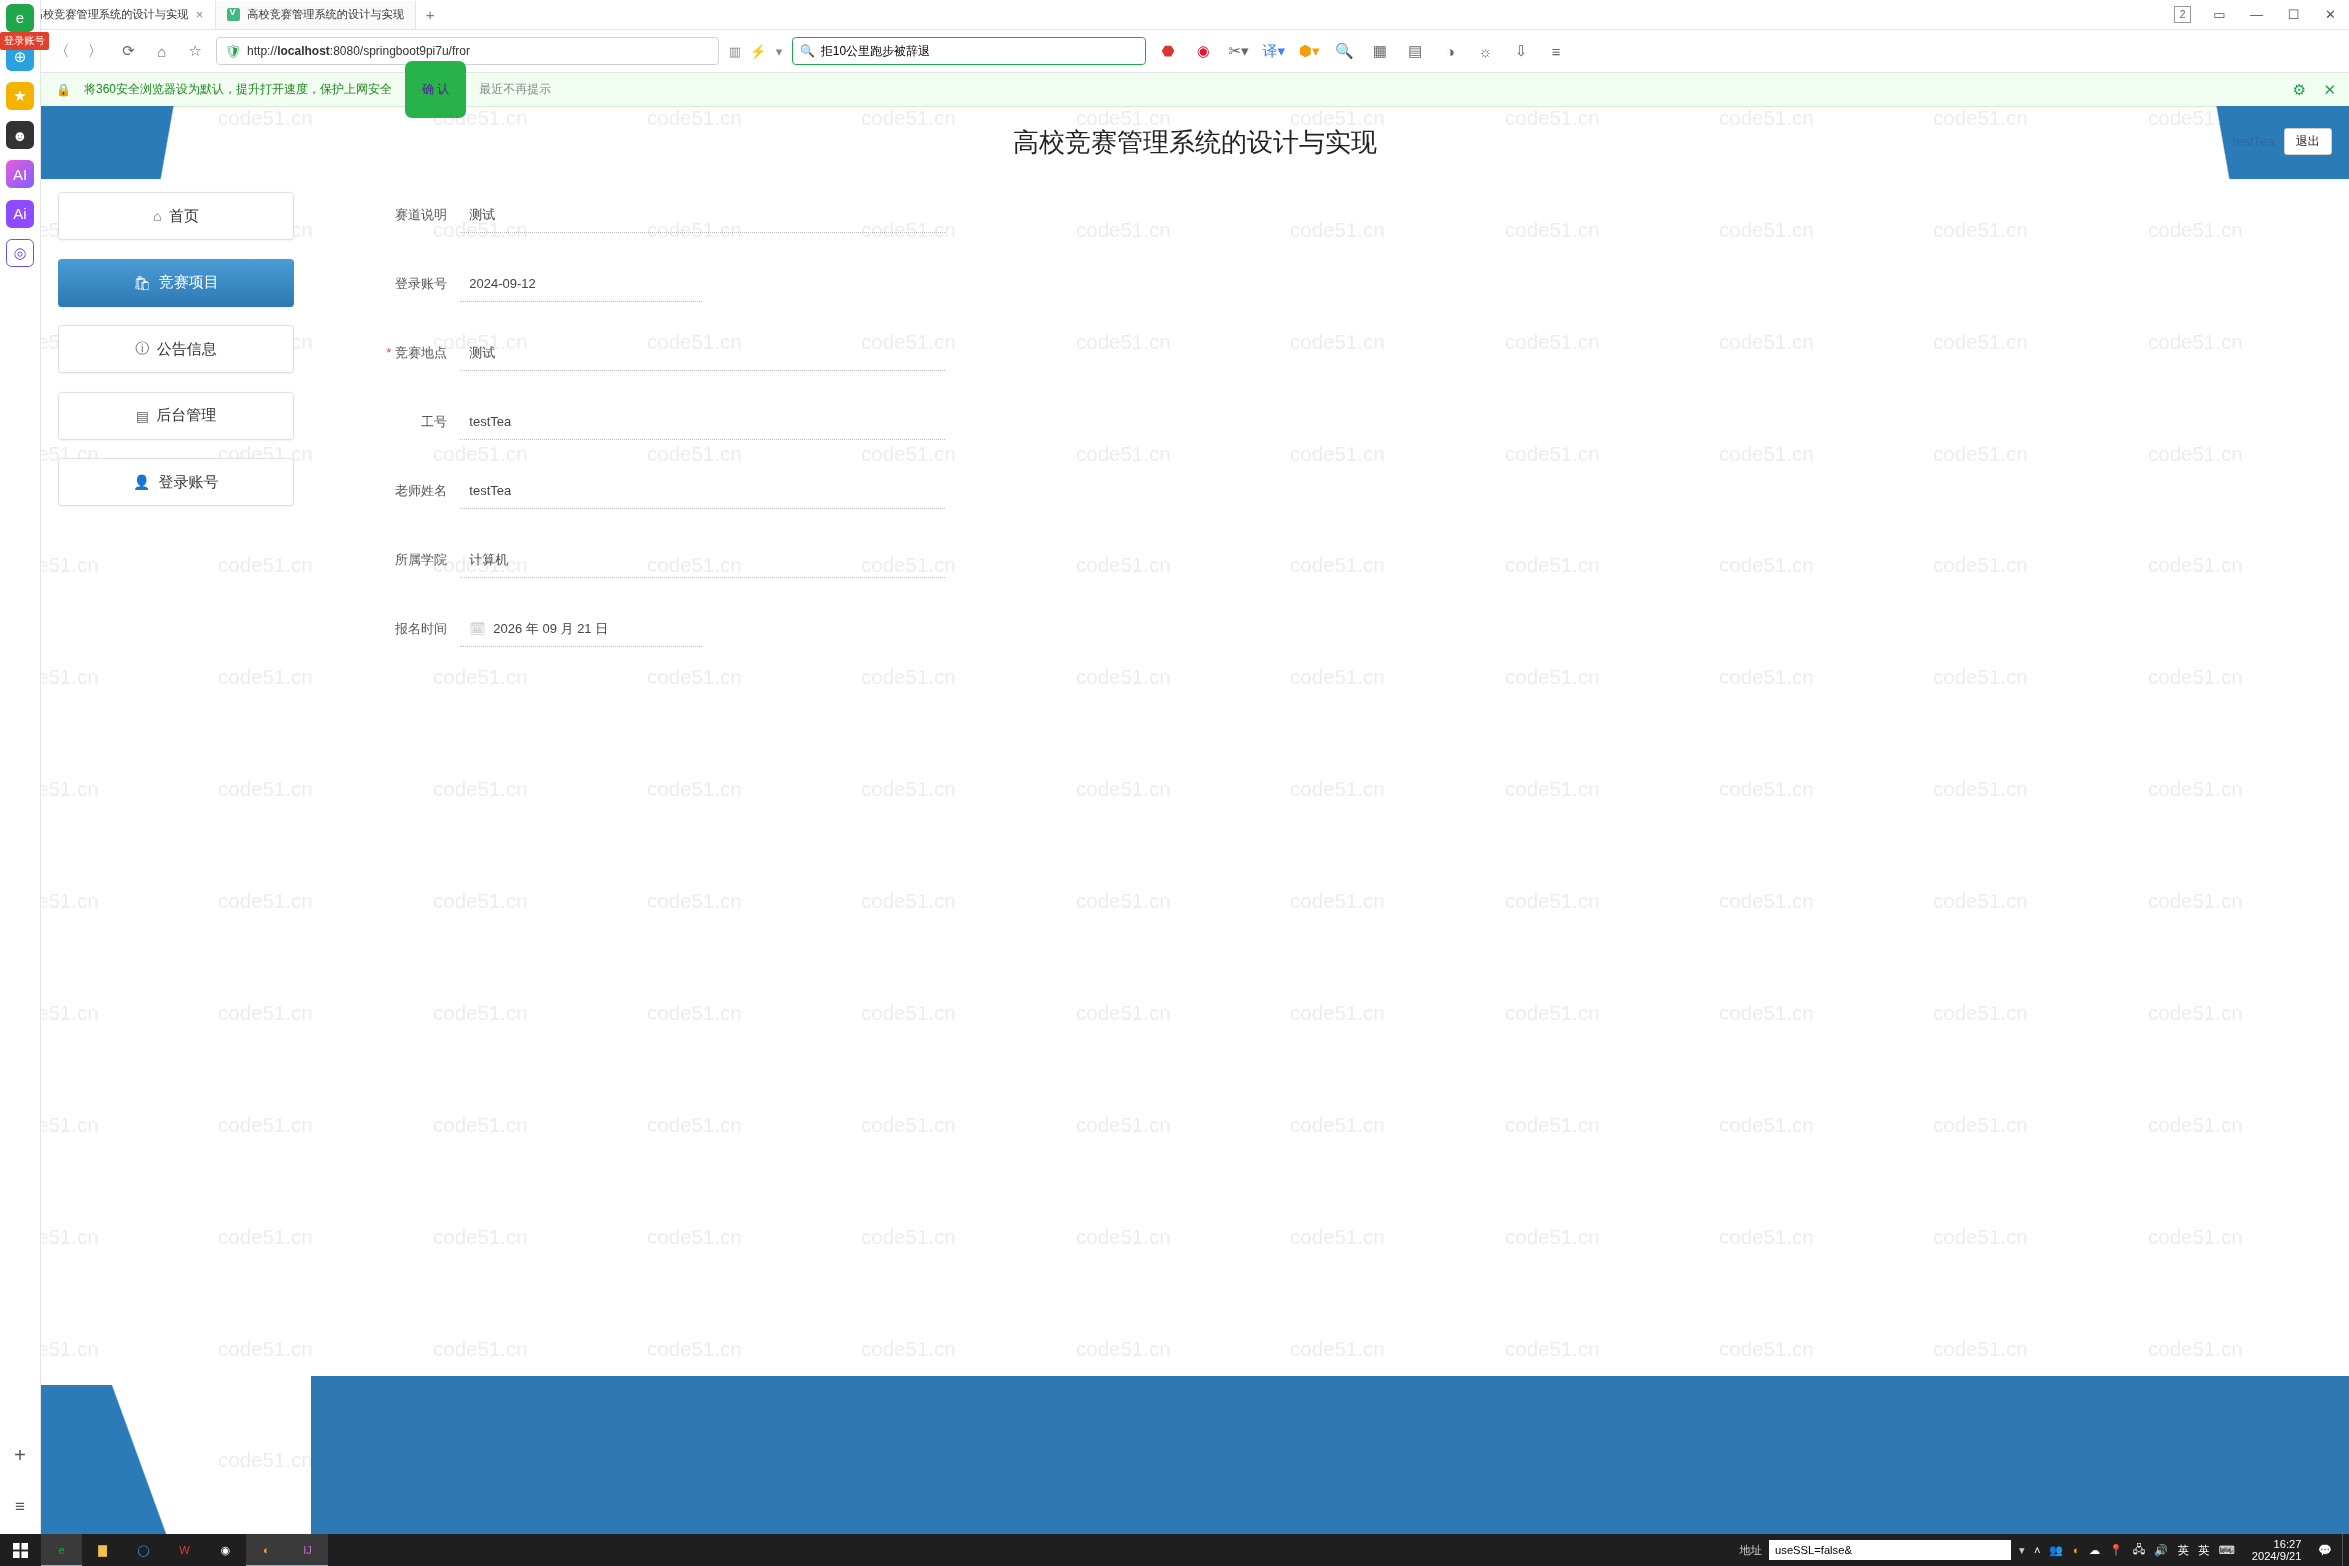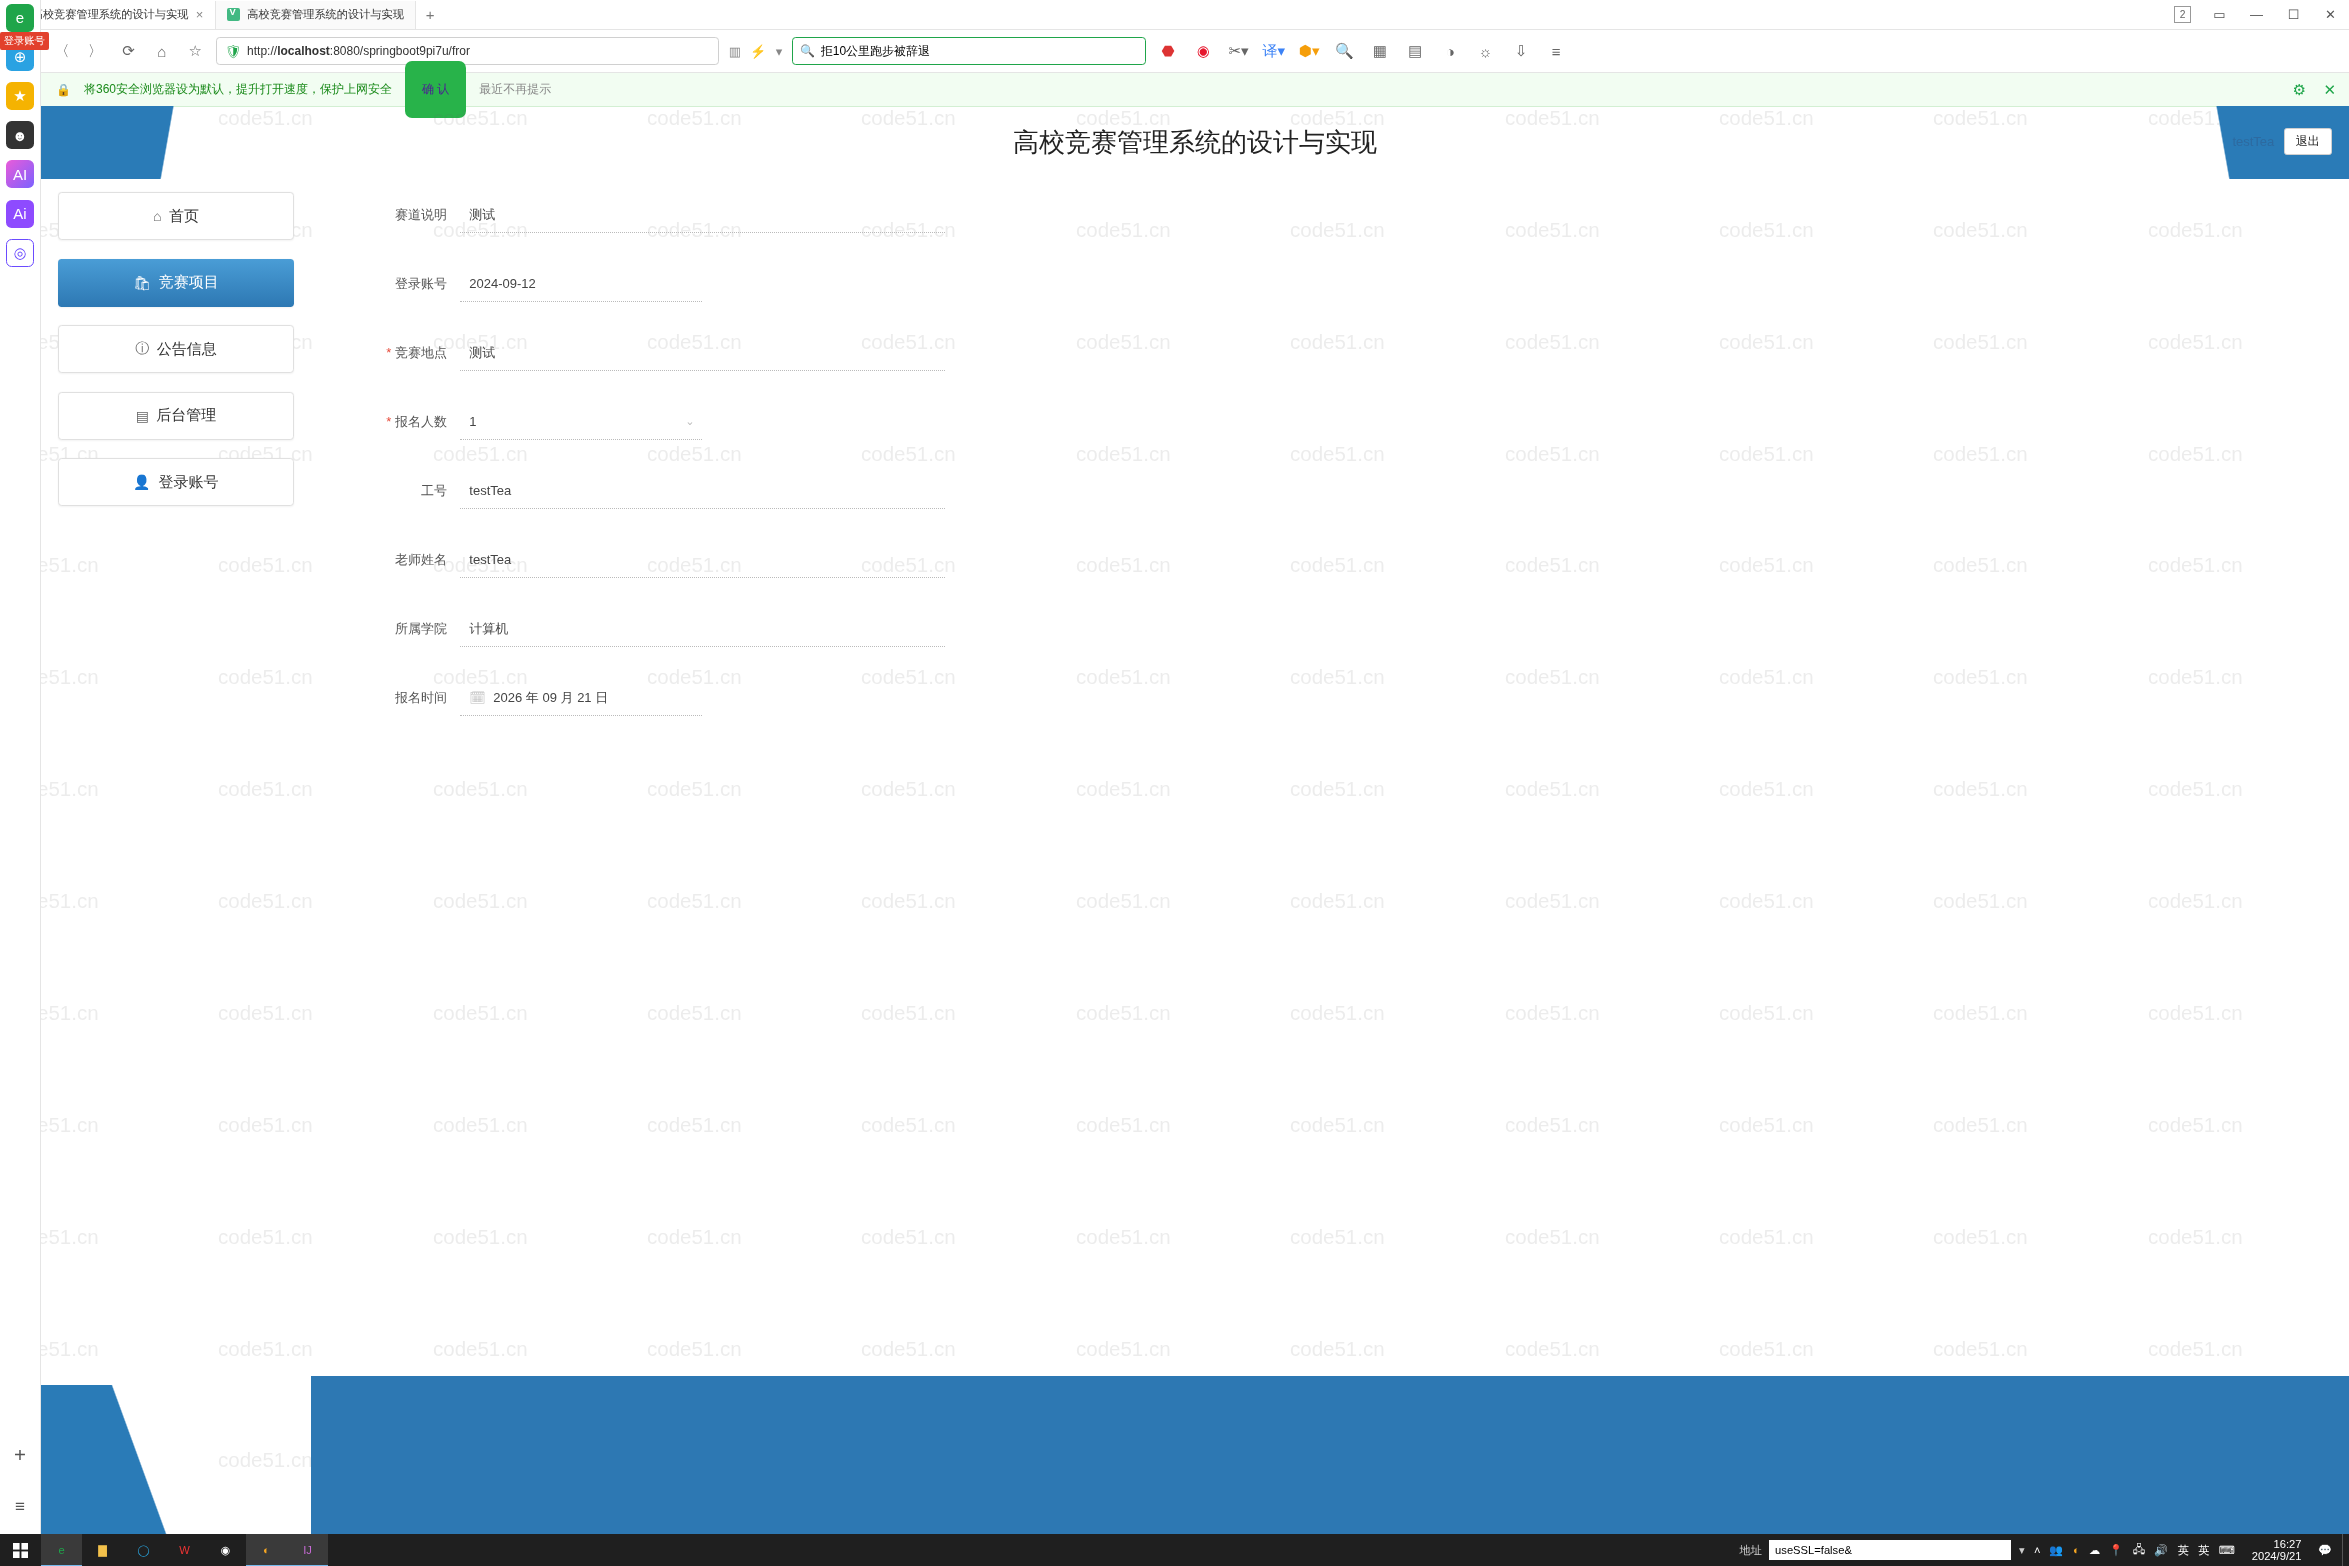--- a/index.html
+++ b/index.html
@@ -414,27 +414,20 @@
               <span>2024-09-12</span>
             </div>
         </div>
         <div class="form-row">
           <div class="lbl"><span class="req">*</span><span>竞赛地点</span></div>
           <div class="field wide">
               <span>测试</span>
             </div>
         </div>
         <div class="form-row">
-          <div class="lbl"><span class="req">*</span><span>报名人数</span></div>
-          <div class="field select">
-            <span>1</span>
-            <span class="chev">⌄</span>
-          </div>
-        </div>
-        <div class="form-row">
           <div class="lbl">工号</div>
           <div class="field wide">
               <span>testTea</span>
             </div>
         </div>
 
 
         <div class="form-row">
           <div class="lbl">老师姓名</div>
           <div class="field wide">

